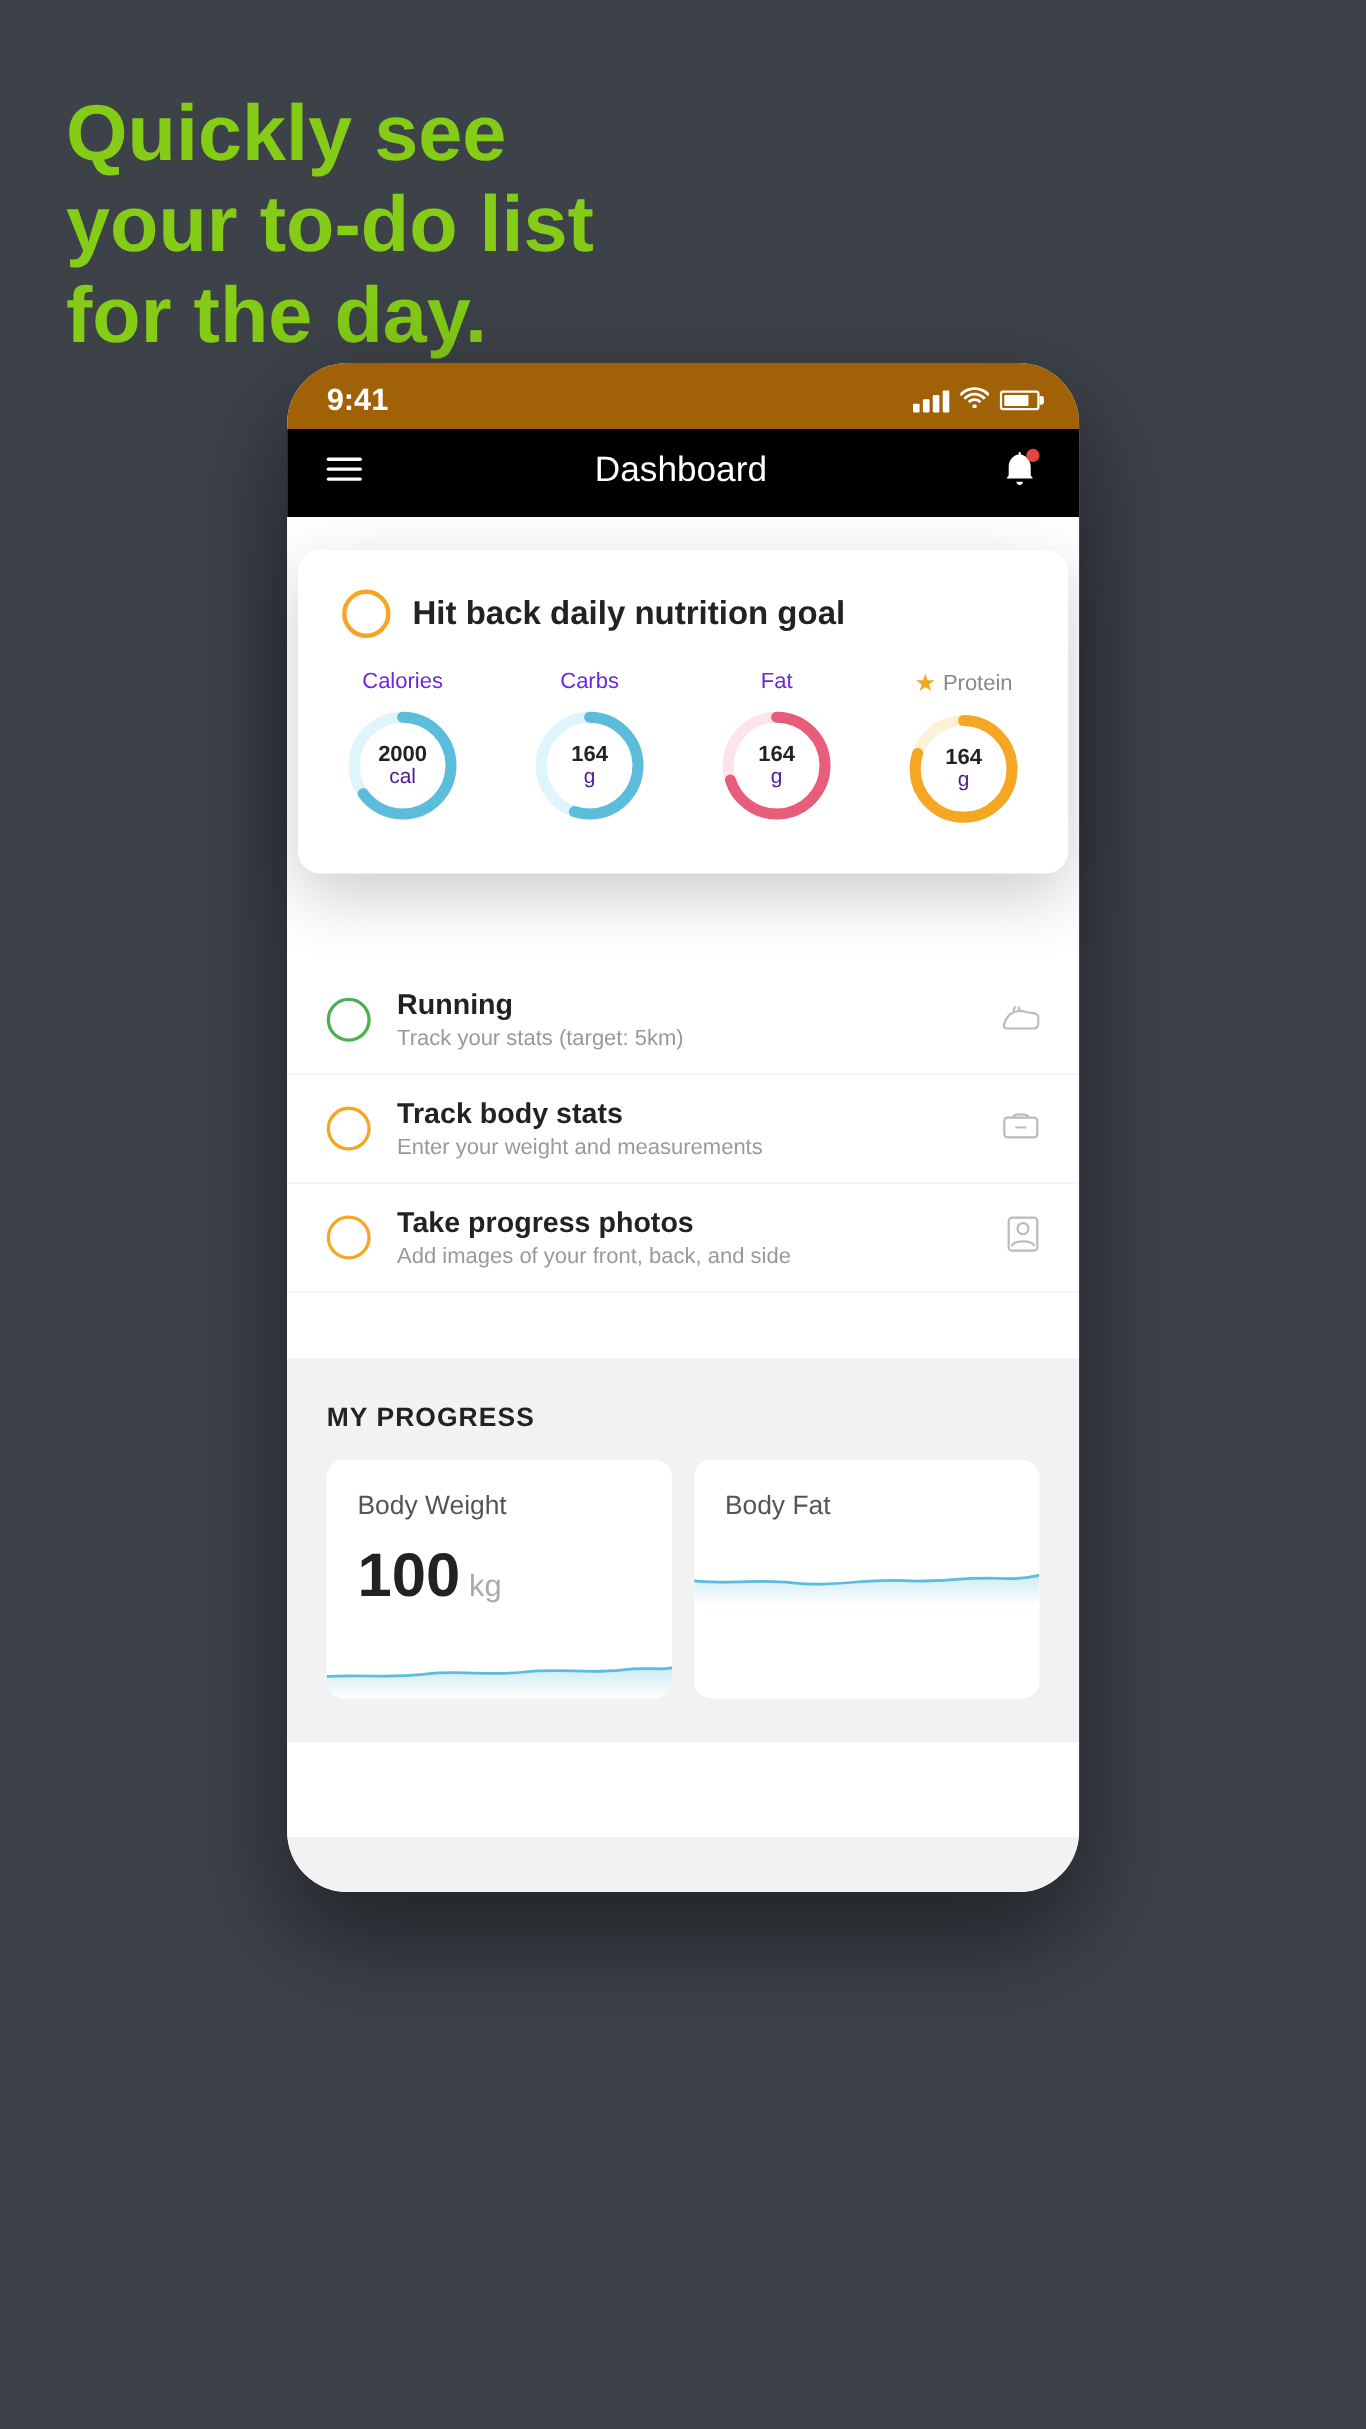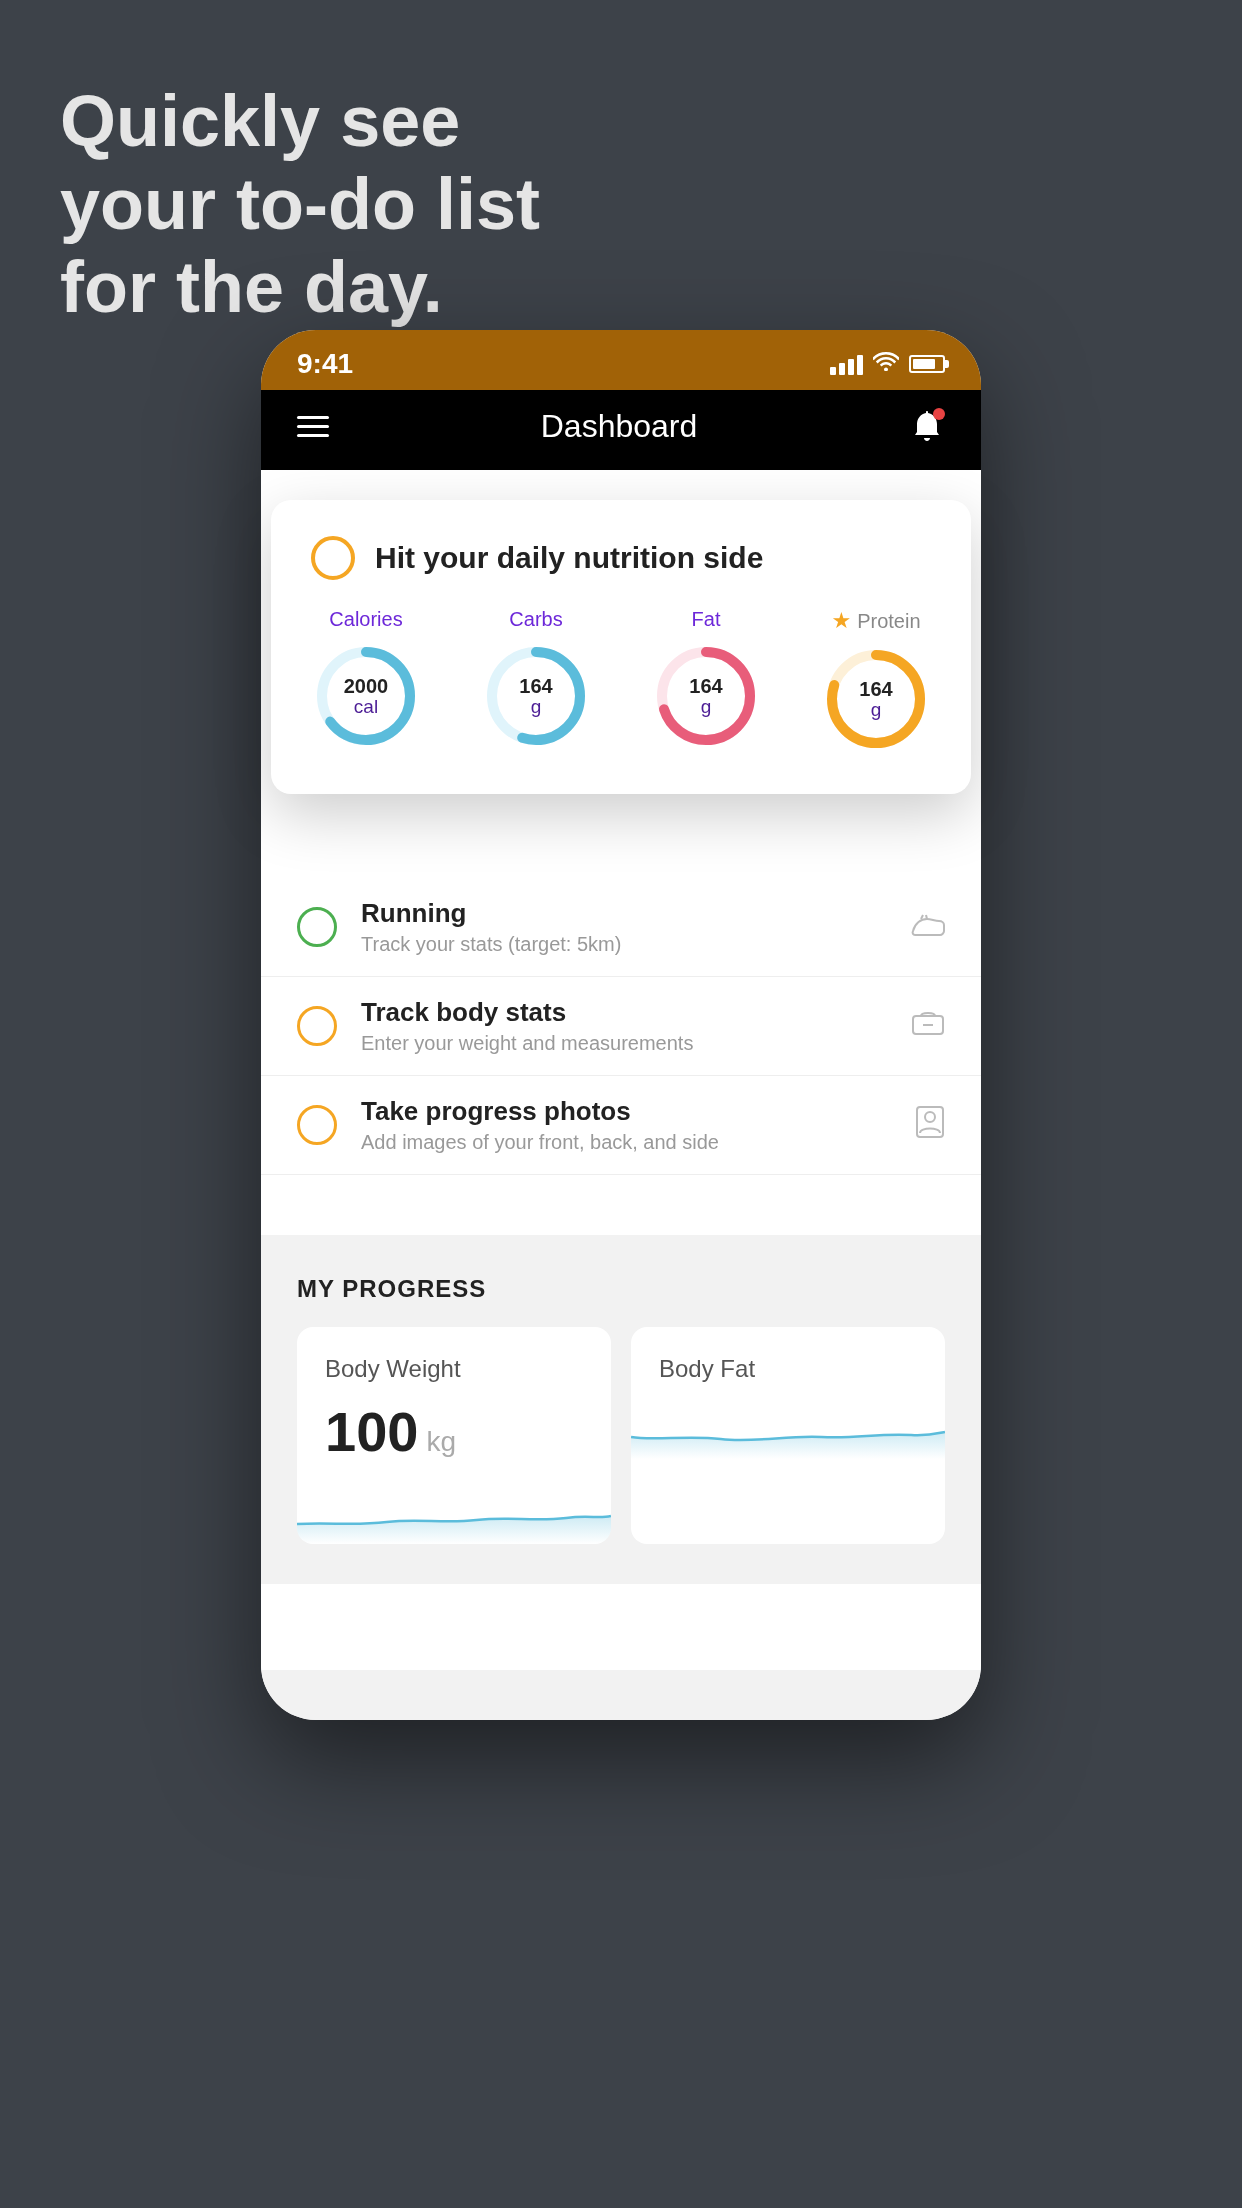--- a/index.html
+++ b/index.html
@@ -18,21 +18,21 @@
       width: 100%;
       height: 100%;
       background: #3d4249;
     }
 
     
     .hero-text {
       position: absolute;
       top: 80px;
       left: 60px;
-      color: #e5e5e5;
+      color: #84cc16;
       font-size: 72px;
       font-weight: 800;
       line-height: 1.15;
       max-width: 550px;
     }
 
     
     .phone {
       position: absolute;
       top: 330px;
@@ -490,21 +490,21 @@
   </div>
 
   <div class="phone-bottom-pad"></div>
 
 </div>
 
 <div class="nutrition-card">
 
   <div class="nutrition-card-header">
     <div class="circle-check" style="border-color: #f5a623;"></div>
-    <span class="nutrition-title">Hit your daily nutrition side</span>
+    <span class="nutrition-title">Hit back daily nutrition goal</span>
   </div>
 
   <div class="nutrition-circles">
 
     <div class="circle-item">
       <span class="circle-label">Calories</span>
       <div class="donut-wrapper">
         <svg width="110" height="110" viewBox="0 0 110 110">
           <circle cx="55" cy="55" r="44" fill="none" stroke="#e0f4fb" stroke-width="10"></circle>
           <circle cx="55" cy="55" r="44" fill="none" stroke="#5bbcdb" stroke-width="10" stroke-dasharray="276.5" stroke-dashoffset="96.8" stroke-linecap="round"></circle>

